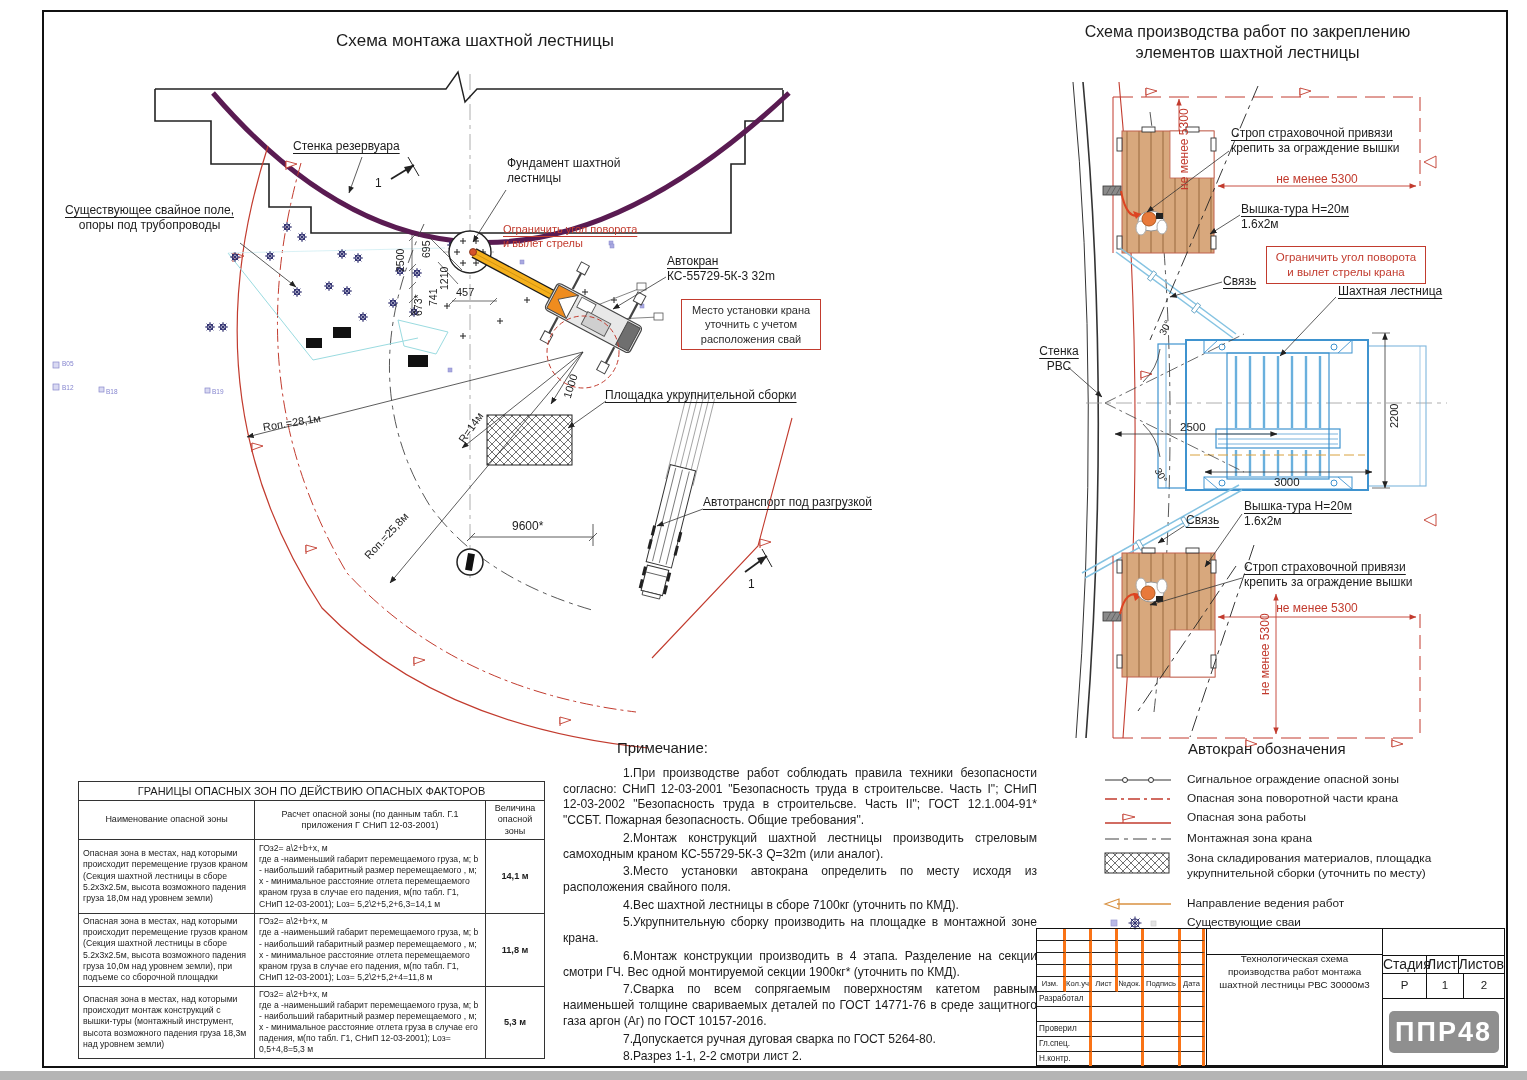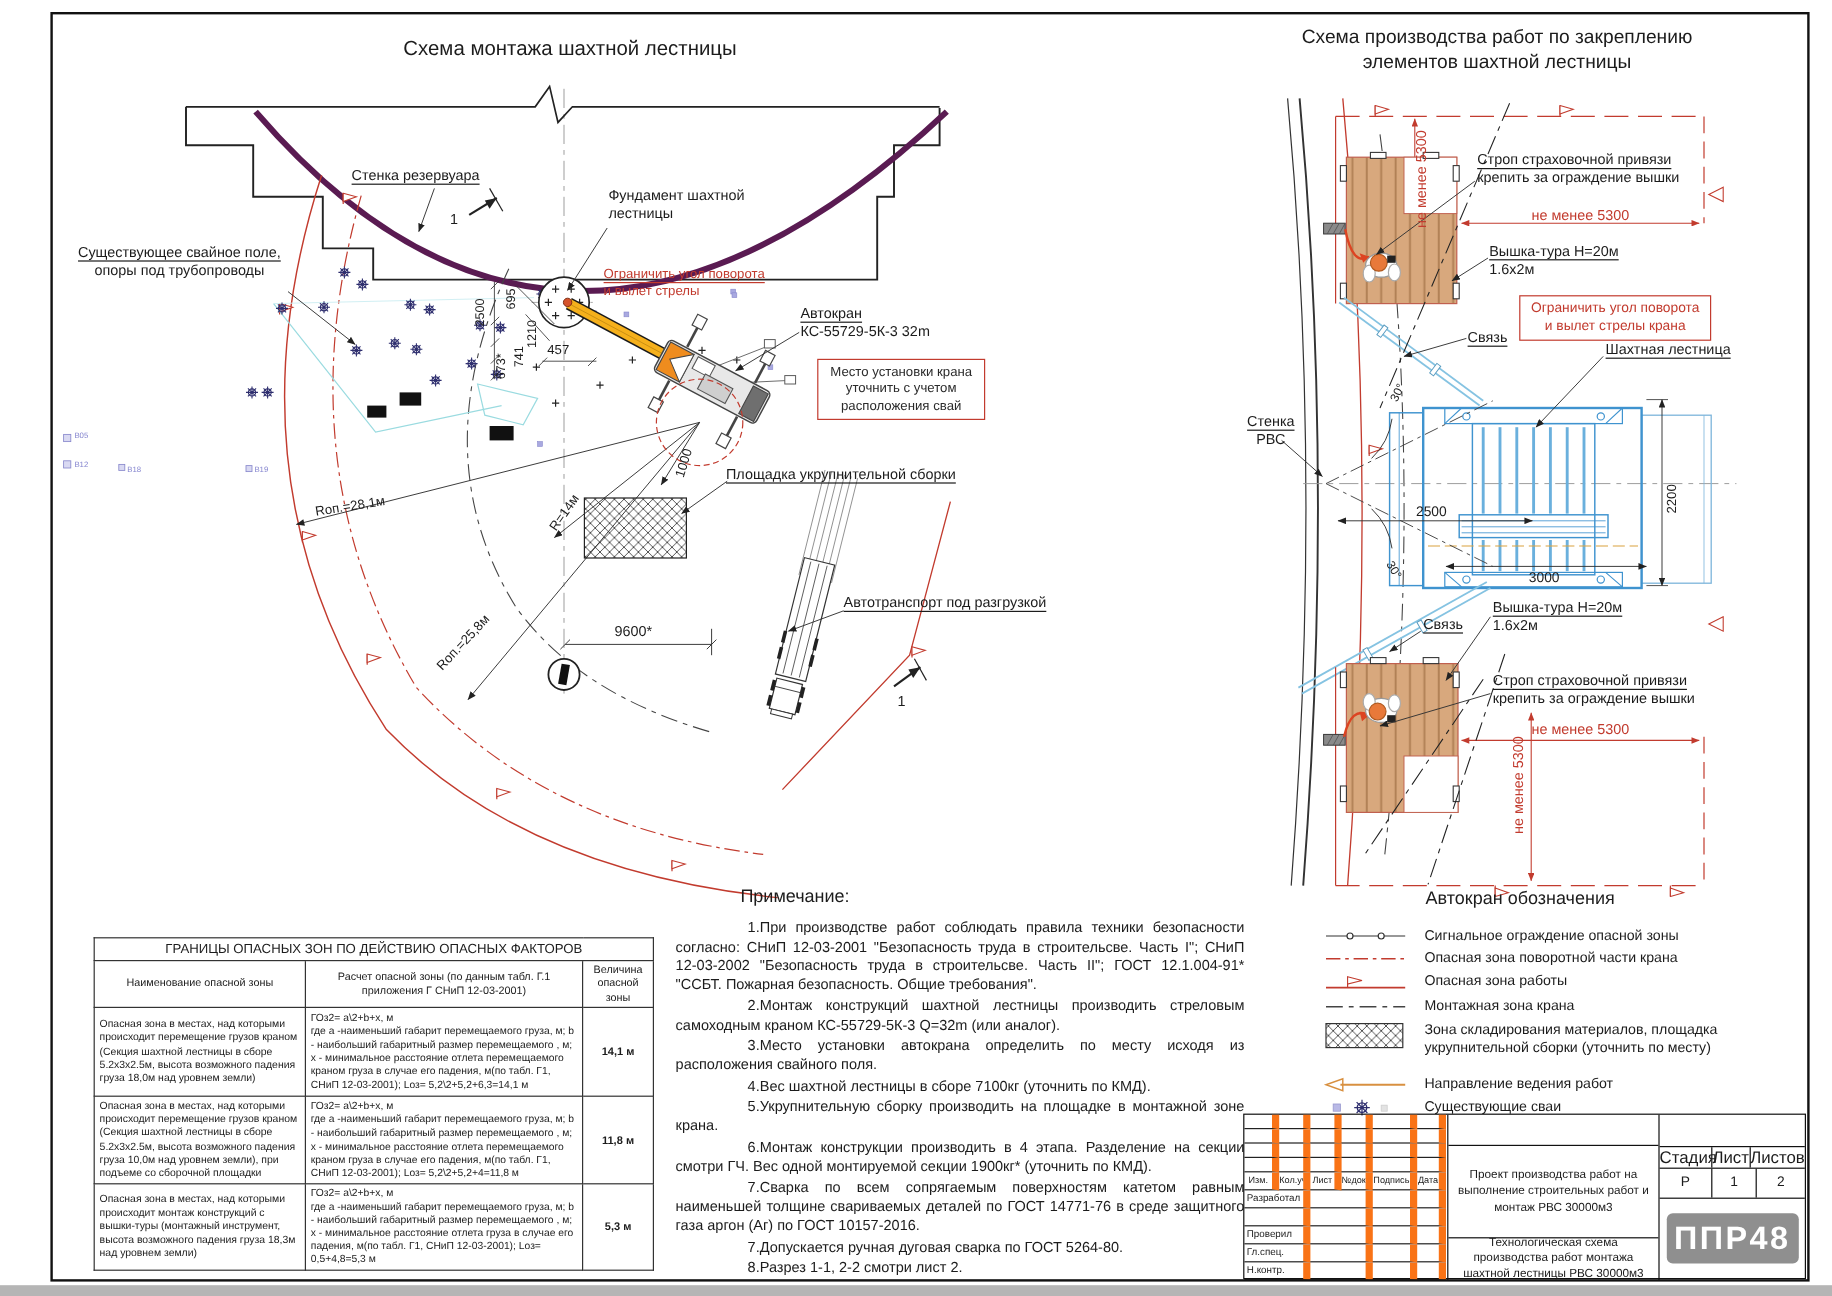--- a/index.html
+++ b/index.html
@@ -29,21 +29,21 @@
   #hztbl .nm{font-size:8.7px;line-height:1.3;vertical-align:middle;}
   #hztbl .cl{font-size:8.6px;line-height:1.3;white-space:pre-line;}
   #hztbl .vl{font-size:9.2px;text-align:center;font-weight:bold;}
   
   #legend{position:absolute;left:1103px;top:772px;width:352px;}
   .leg-row{display:flex;align-items:flex-start;margin-bottom:3px;}
   .leg-sym{width:72px;flex:0 0 72px;margin-right:12px;}
   .leg-lab{font-size:11.8px;line-height:1.25;}
   
   #tb{position:absolute;left:1036px;top:928px;width:469px;height:138px;border:1.6px solid #111;box-sizing:border-box;font-size:8.2px;}
-  .tb-cell{border-right:6px solid #f97316;border-bottom:1px solid #222;box-sizing:border-box;overflow:hidden;}
+  .tb-cell{border-right:3px solid #f97316;border-bottom:1px solid #222;box-sizing:border-box;overflow:hidden;}
   #tb-left{position:absolute;left:0;top:0;width:169px;height:138px;display:grid;
            grid-template-columns:29px 26px 26px 26px 37px 24px;
            grid-template-rows:12px 12px 12px 12px 15px 15px 15px 15px 15px 15px;}
   .tb-span2{grid-column:span 2;}
   .tb-hd{font-size:7.6px;text-align:center;line-height:14px;}
   .tb-sig{font-size:8.2px;line-height:14px;padding-left:2px;}
   .logo{background:#8f8f8f;border-radius:5px;color:#fff;font-weight:bold;font-size:27px;
         letter-spacing:2px;display:flex;align-items:center;justify-content:center;
         font-family:"Liberation Sans",sans-serif;}
 </style>
@@ -629,21 +629,20 @@
       <div class="tb-cell tb-span2"></div>
         <div class="tb-cell"></div>
         <div class="tb-cell"></div>
       <div class="tb-cell tb-sig tb-span2">Н.контр.</div>
       <div class="tb-cell tb-span2"></div>
         <div class="tb-cell"></div>
         <div class="tb-cell"></div>
     </div>
     <div class="abs" style="left:169px;top:0;width:176px;height:138px;border-left:1.2px solid #111;box-sizing:border-box;">
       <div style="height:26px;border-bottom:1.2px solid #111;box-sizing:border-box;"></div>
-      <div style="height:77px;border-bottom:1.2px solid #111;box-sizing:border-box;display:flex;align-items:center;justify-content:center;text-align:center;font-size:9.8px;line-height:1.35;padding:0 8px;">Проект производства работ на выполнение строительных работ и монтаж РВС 30000м3</div>
       <div style="height:35px;display:flex;align-items:center;justify-content:center;text-align:center;font-size:9.8px;line-height:1.3;padding:0 4px;">Технологическая схема производства работ монтажа шахтной лестницы РВС 30000м3</div>
     </div>
     <div class="abs" style="left:345px;top:0;width:122px;height:138px;border-left:1.2px solid #111;box-sizing:border-box;">
       <div style="height:27px;border-bottom:1.2px solid #111;box-sizing:border-box;"></div>
       <div style="display:flex;height:18px;border-bottom:1.2px solid #111;box-sizing:border-box;font-size:14px;text-align:center;">
         <div style="width:44px;border-right:1.2px solid #111;box-sizing:border-box;line-height:16px;">Стадия</div>
         <div style="width:37px;border-right:1.2px solid #111;box-sizing:border-box;line-height:16px;">Лист</div>
         <div style="flex:1;line-height:16px;">Листов</div>
       </div>
       <div style="display:flex;height:25px;border-bottom:1.2px solid #111;box-sizing:border-box;font-size:11.5px;text-align:center;">

